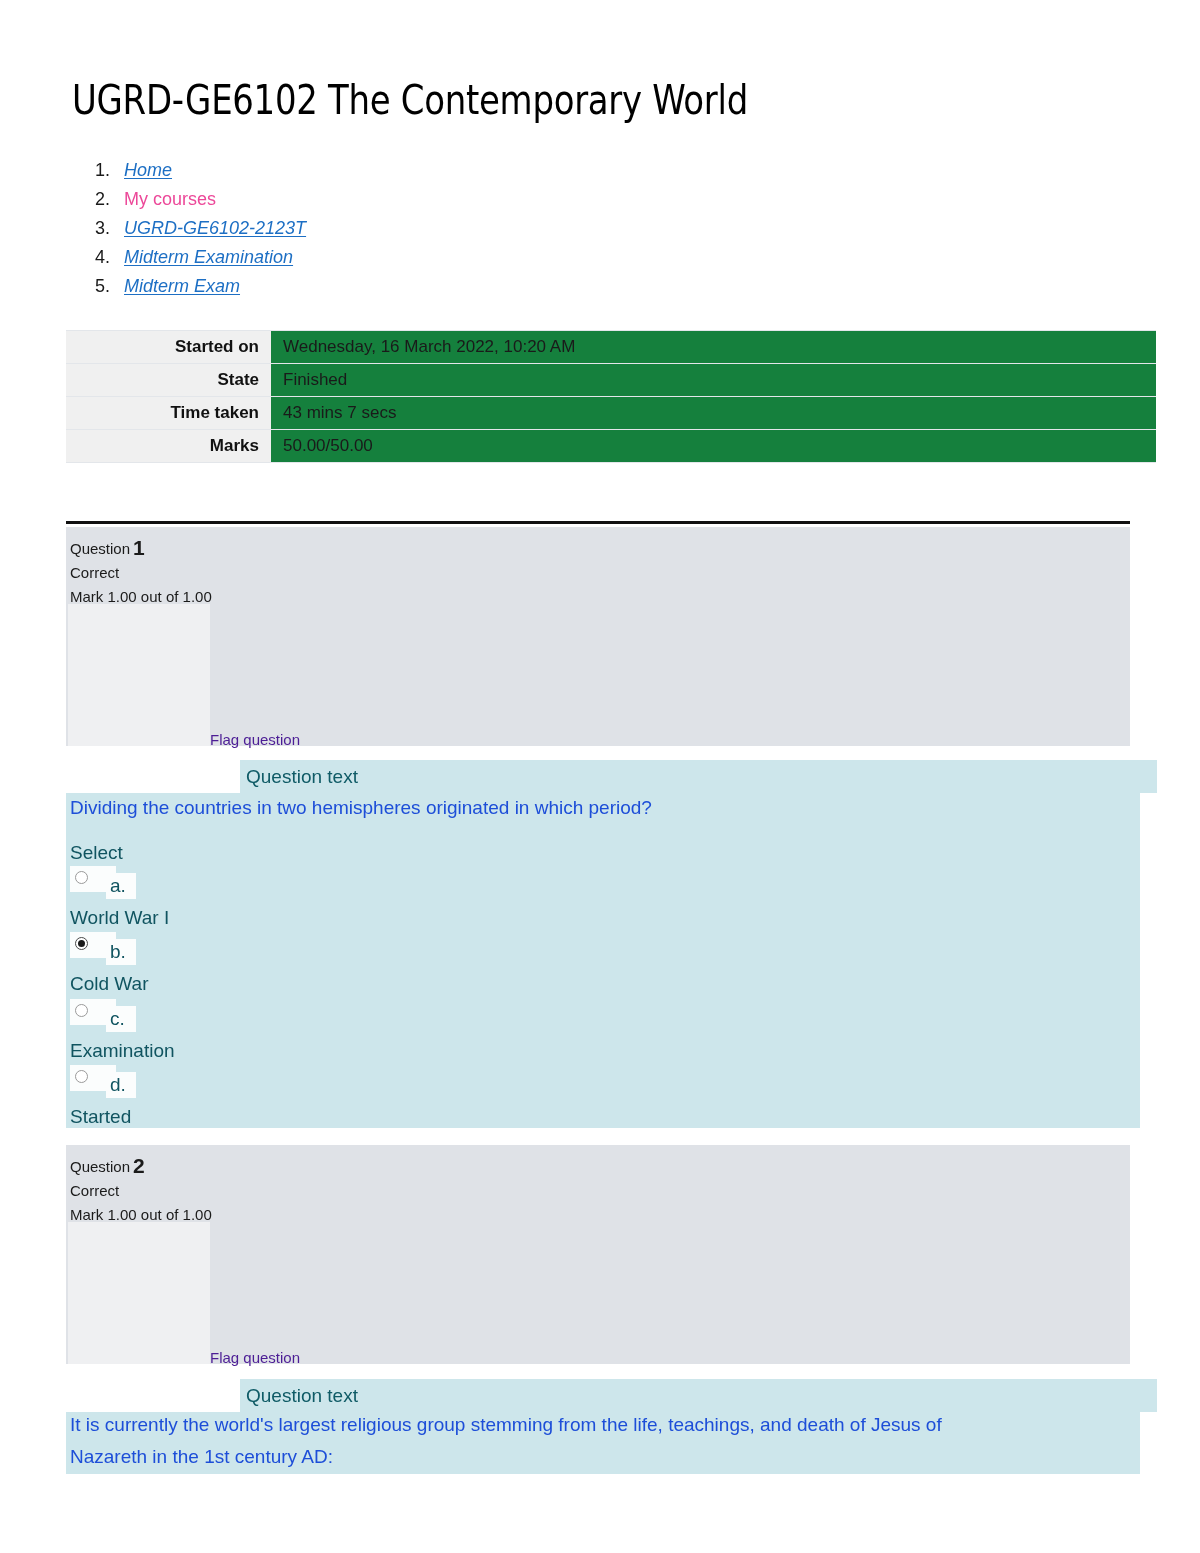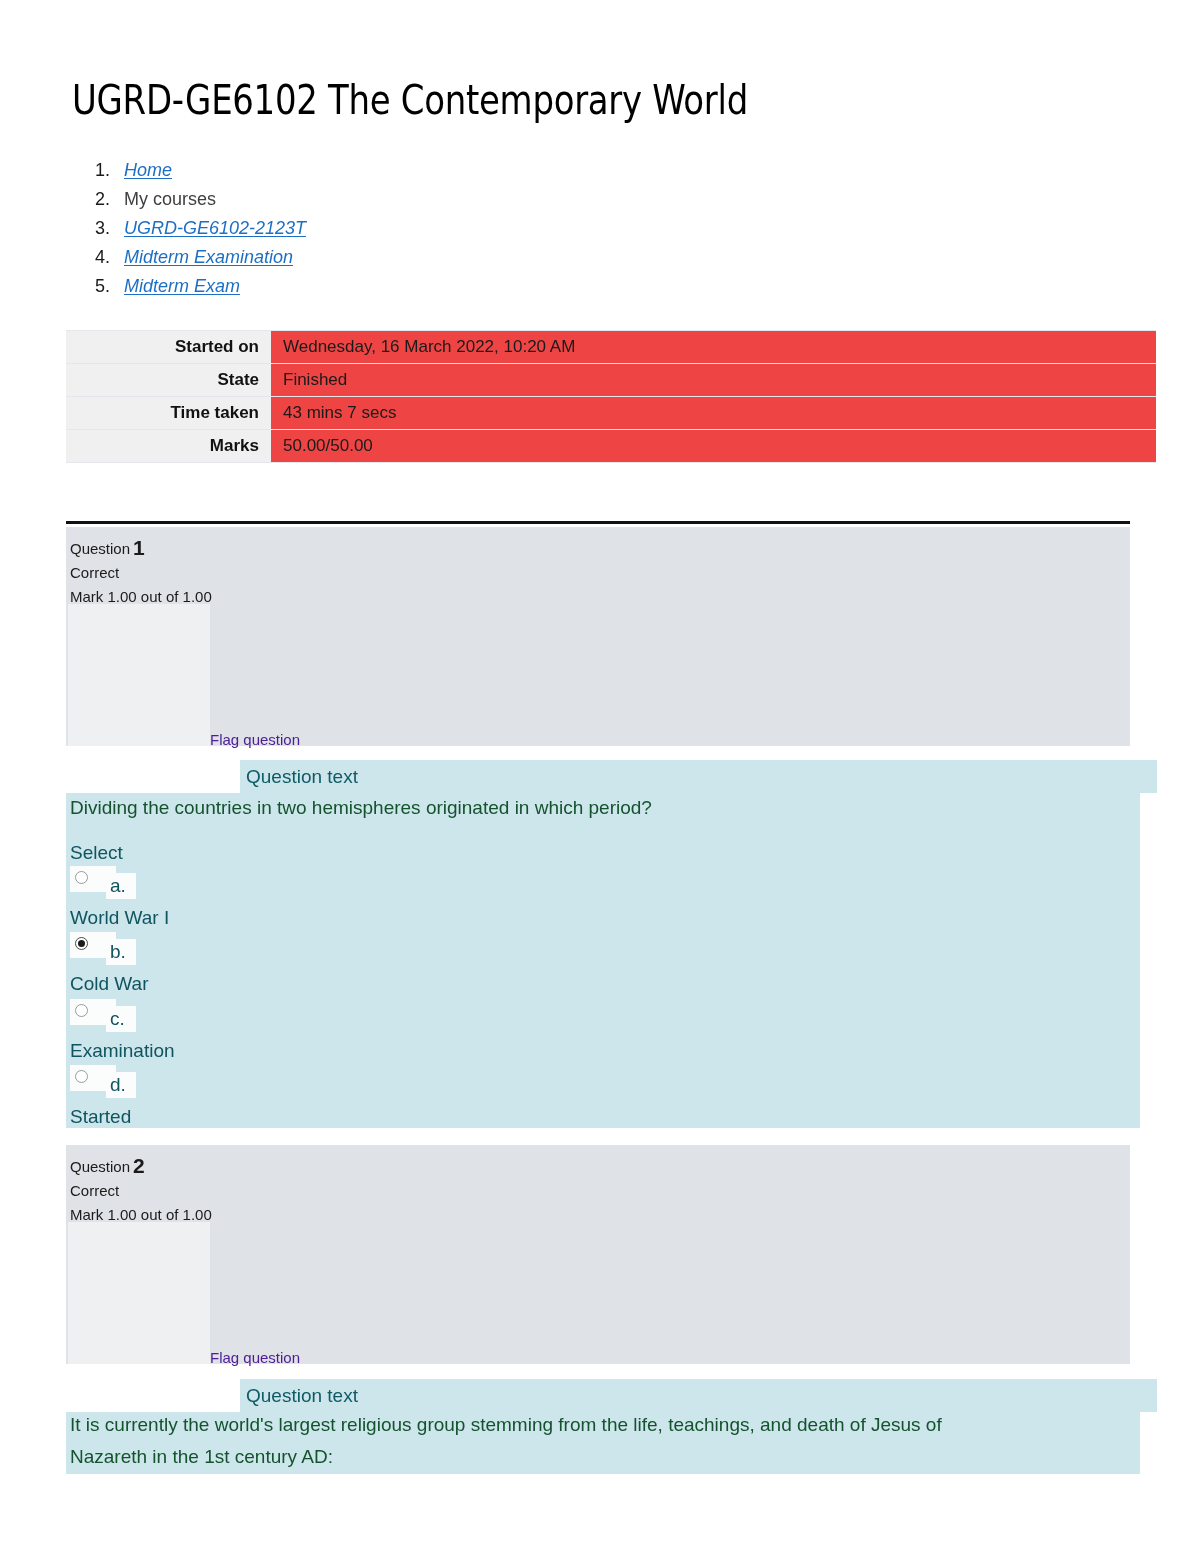--- a/index.html
+++ b/index.html
@@ -49,21 +49,21 @@
     line-height: 29px;
   }
   .bc-num {
     width: 38px;
     text-align: right;
     padding-right: 14px;
     color: #1a1a1a;
     flex: 0 0 auto;
   }
   .bc-label {
-    color: #404040;
+    color: #ec4899;
   }
   .bc-label.link {
     color: #1d6fc4;
     text-decoration: underline;
     text-underline-offset: 2px;
     cursor: pointer;
     font-style: italic;
   }
 
   
@@ -86,21 +86,21 @@
   .summary-table th {
     width: 181px;
     background: #f0f0f0;
     text-align: right;
     font-weight: bold;
     color: #111111;
     white-space: nowrap;
     margin-top: 45px;
   }
   .summary-table td {
-    background: #ef4444;
+    background: #15803d;
     text-align: left;
     color: #1a1a1a;
     font-weight: 400;
   }
   .summary-table td b { font-weight: bold; }
 
   .hr-dark {
     position: absolute;
     left: 66px;
     top: 521px;
@@ -167,21 +167,21 @@
     position: absolute;
     left: 66px;
     width: 1074px;
     background: #cde6eb;
   }
   .q-stem {
     position: absolute;
     left: 70px;
     font-size: 19px;
     line-height: 32px;
-    color: #14532d;
+    color: #1d4ed8;
     width: 1040px;
   }
   .select-one {
     position: absolute;
     left: 70px;
     font-size: 19px;
     line-height: 26px;
     color: #105460;
   }
 

